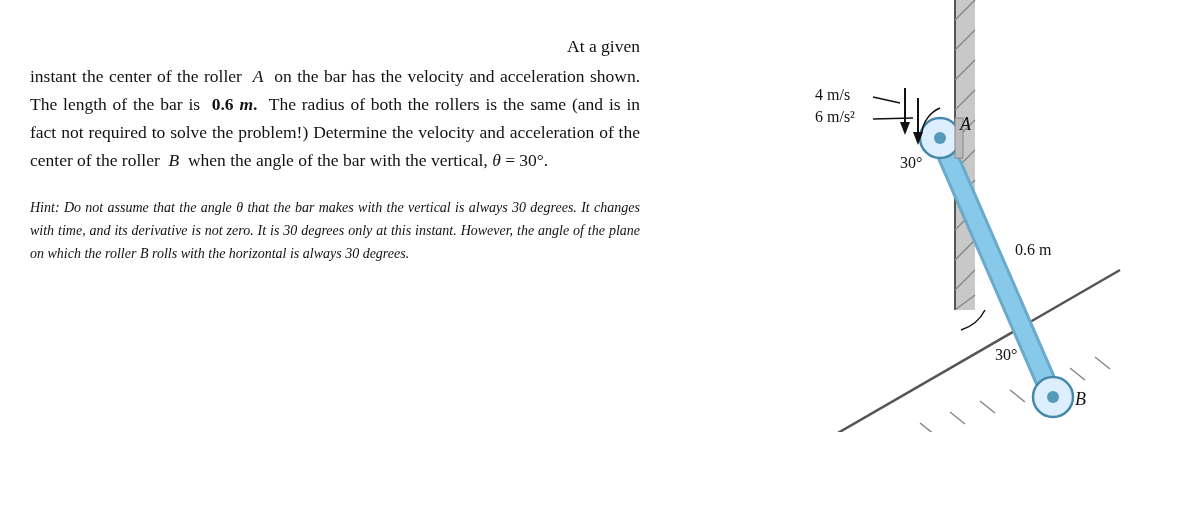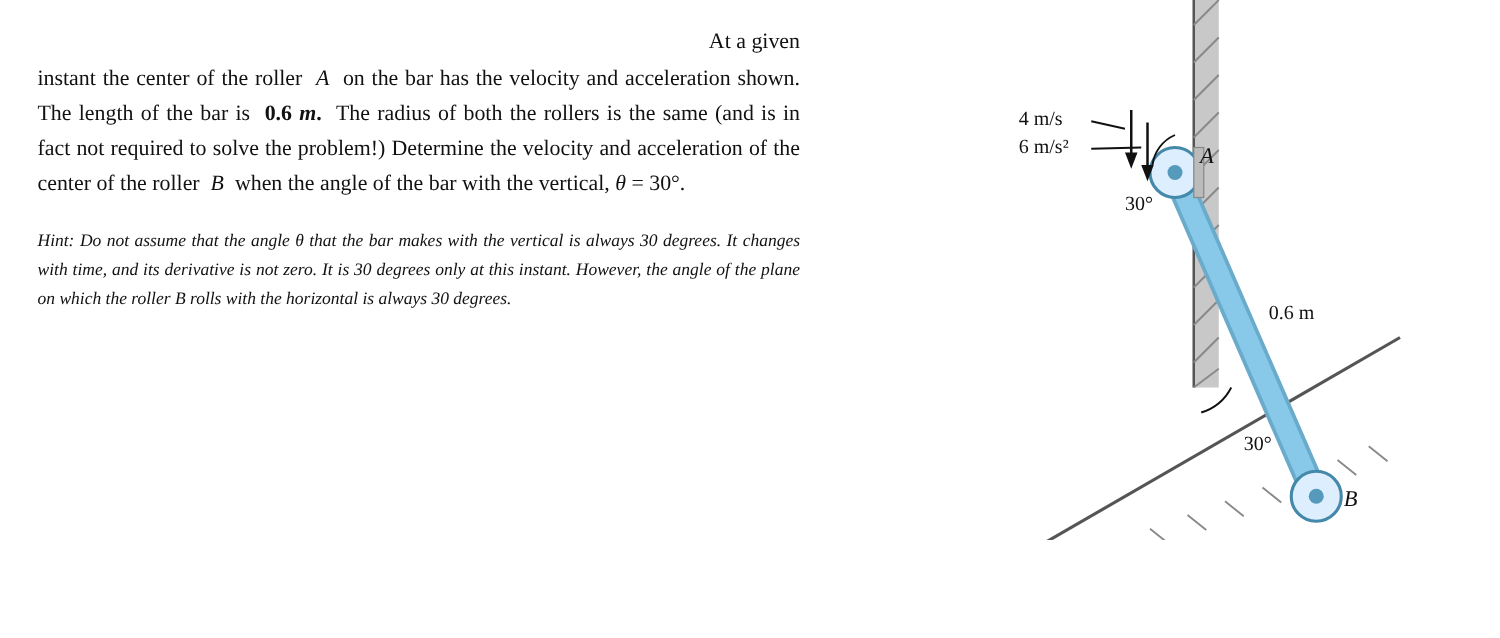--- a/index.html
+++ b/index.html
@@ -9,21 +9,21 @@
       background: #ffffff;
       font-family: 'Times New Roman', Times, serif;
       display: flex;
       flex-direction: row;
       align-items: flex-start;
       overflow: hidden;
     }
 
     .text-section {
       flex: 0 0 660px;
-      padding: 18px 20px 18px 30px;
+      padding: 32px 20px 18px 30px;
     }
 
     .problem-text {
       font-size: 17.5px;
       line-height: 1.6;
       color: #111;
       text-align: justify;
     }
 
     .problem-text .line-right-align {

